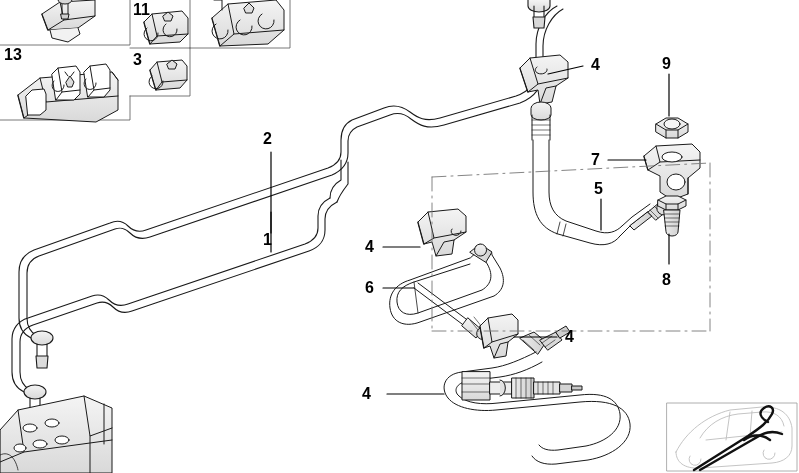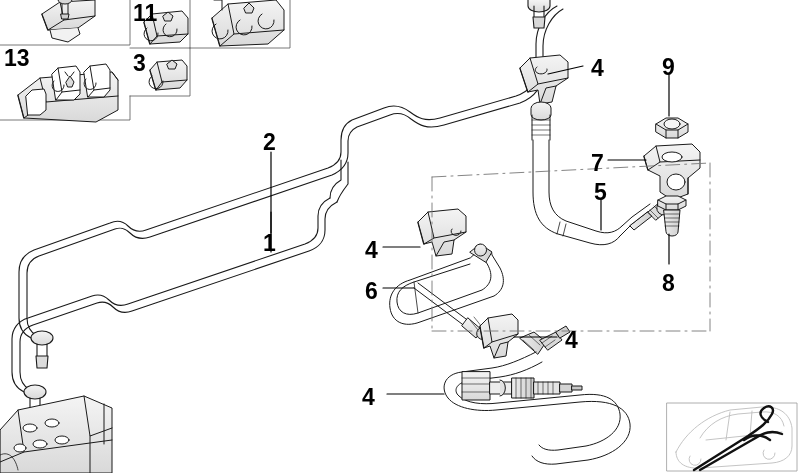--- a/index.html
+++ b/index.html
@@ -1,20 +1,20 @@
 <!DOCTYPE html>
 <html><head>
 <meta charset="utf-8">
 <style>
   html,body{margin:0;padding:0;background:#ffffff;}
   body{width:799px;height:473px;overflow:hidden;
        font-family:"Liberation Sans",sans-serif;}
   #stage{position:relative;width:799px;height:473px;background:#fff;}
   svg#diagram{position:absolute;left:0;top:0;width:799px;height:473px;}
-  .callout{position:absolute;font-weight:bold;font-size:23px;color:#000;
+  .callout{position:absolute;font-weight:bold;font-size:16px;color:#000;
            font-family:"Liberation Sans",sans-serif;line-height:1;
            letter-spacing:0px;}
 </style>
 </head>
 <body>
 
 <div id="stage">
 
 <svg id="diagram" viewBox="0 0 799 473">
   <defs>

